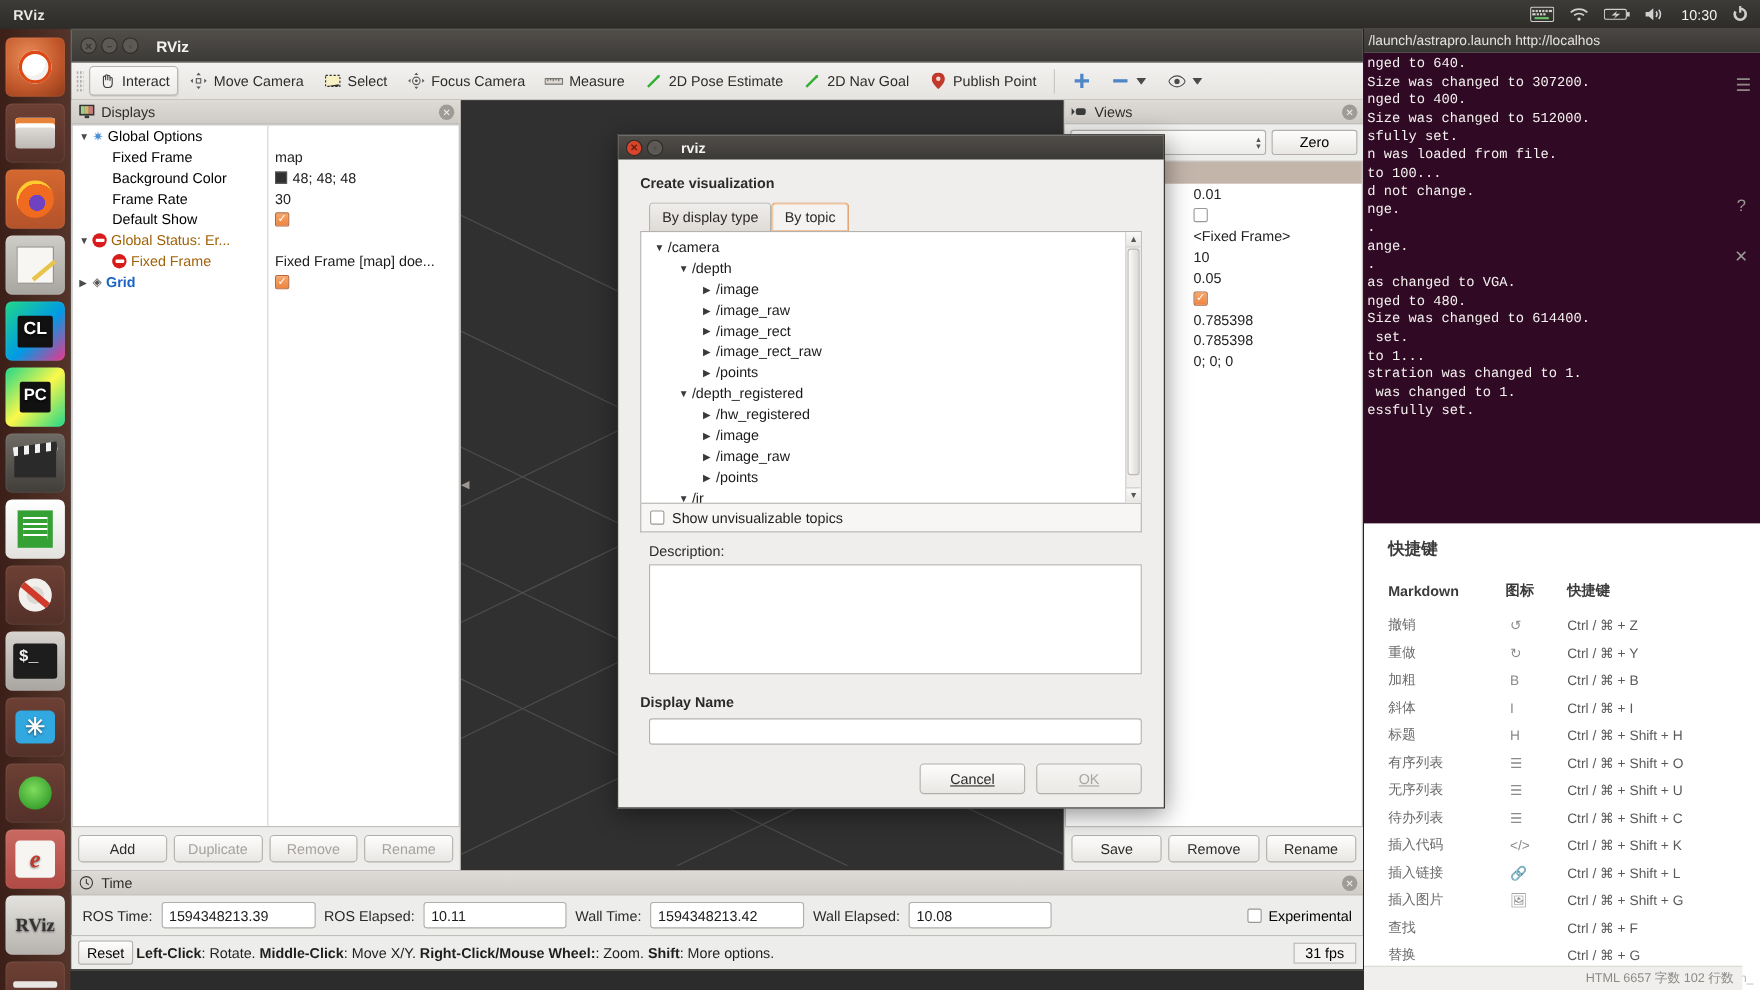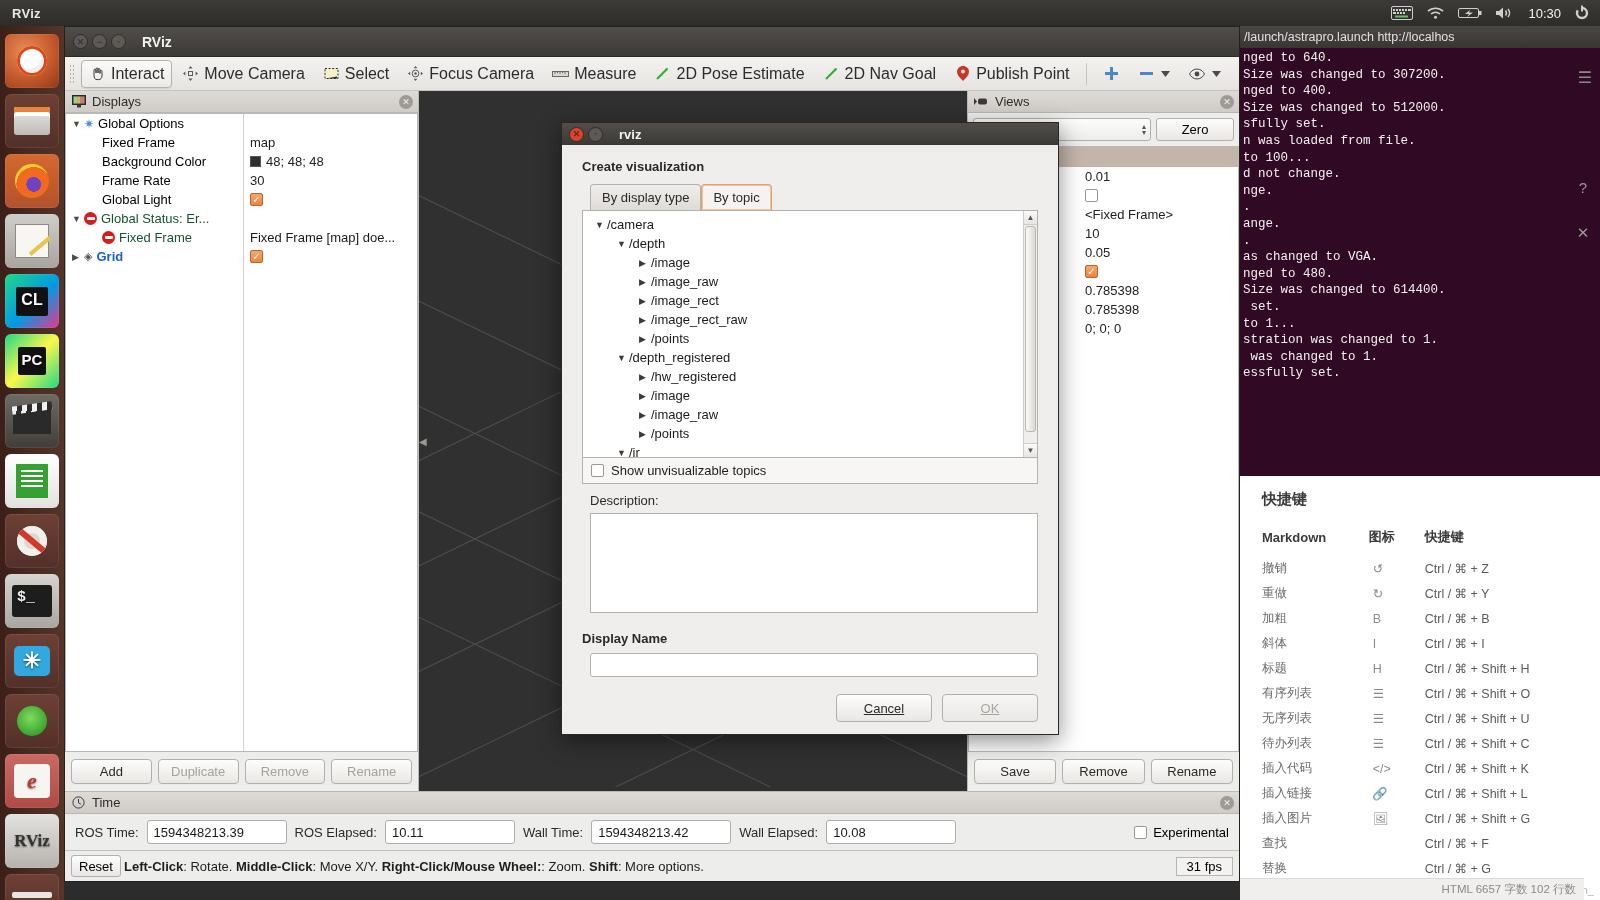--- a/index.html
+++ b/index.html
@@ -101,21 +101,21 @@
         display: inline-flex; align-items: center; justify-content: center;
         font-size: 9px; color: #3a3835; background: #5d5a56; border: 1px solid #2e2c2a; }
   .rviz-title .tt { margin-left: 12px; }
 
   .toolbar {
     height: 34px; background: linear-gradient(#f3f2f0,#e6e4e1);
     border-bottom: 1px solid #c7c4c0;
     display: flex; align-items: center; padding: 0 4px; gap: 2px;
   }
   .tb-btn { display: flex; align-items: center; gap: 5px; padding: 4px 7px;
-    border-radius: 4px; font-size: 16px; color: #2e2c2a; white-space: nowrap; border: 1px solid transparent; }
+    border-radius: 4px; font-size: 13px; color: #2e2c2a; white-space: nowrap; border: 1px solid transparent; }
   .tb-btn.active { background: linear-gradient(#fbfaf9,#eceae7); border: 1px solid #b5b2ae;
     box-shadow: 0 1px 1px rgba(0,0,0,.08); }
   .tb-sep { width: 1px; height: 22px; background: #c8c5c1; margin: 0 6px; }
   .grip { width: 7px; height: 20px; margin-right: 3px;
     background-image: radial-gradient(#b3b0ac 1px, transparent 1px);
     background-size: 3px 4px; }
   .ico { width: 17px; height: 17px; display: inline-flex; align-items: center; justify-content: center; }
 
   .rviz-body { flex: 1; display: flex; min-height: 0; }
 
@@ -130,21 +130,21 @@
   .panel-close { margin-left: auto; width: 14px; height: 14px; border-radius: 50%;
     background: #9e9b97; color: #f0efed; font-size: 9px; line-height: 14px; text-align: center; }
   .displays-panel { width: 354px; border-right: 1px solid #bdbab6; }
 
   .tree { flex: 1; background: #fff; border: 1px solid #bdbab6; margin: 0; overflow: hidden; position: relative; }
   .tree-col-sep { position: absolute; top:0; bottom:0; left: 177px; width: 1px; background: #d5d2ce; }
   .trow { display: flex; align-items: center; height: 19px; font-size: 13px; }
   .trow .c1 { width: 177px; display: flex; align-items: center; padding-left: 6px; }
   .trow .c2 { flex: 1; padding-left: 7px; display: flex; align-items: center; gap: 5px; color: #222; }
   .tw { width: 12px; display: inline-block; font-size: 9px; color: #4a4a4a; }
-  .err { color: #14532d; }
+  .err { color: #a16207; }
   .blue { color: #1862c6; font-weight: bold; }
   .chk { width: 13px; height: 13px; border: 1px solid #b4673a; border-radius: 2px;
     background: linear-gradient(#f7a76a,#ee8540); display: inline-flex; align-items: center;
     justify-content: center; color: #fff; font-size: 10px; line-height: 1; }
   .chk-empty { width: 13px; height: 13px; border: 1px solid #9b9894; border-radius: 2px; background: #fff; }
   .swatch { width: 11px; height: 11px; background: #303030; border: 1px solid #555; display: inline-block; }
   .err-dot { width: 13px; height: 13px; border-radius: 50%; background: #d81b1b;
     display: inline-flex; align-items: center; justify-content: center; margin-right: 4px; }
   .err-dot::after { content: ""; width: 8px; height: 2.5px; background: #fff; border-radius: 1px; }
   .gear-ic { color: #4b8fd6; font-size: 12px; margin-right: 4px; }
@@ -662,21 +662,21 @@
                   <span class="tw"></span>
                   <span>Frame Rate</span>
                 </div>
                 <div class="c2">
                   <span>30</span>
                 </div>
               </div>
               <div class="trow">
                 <div class="c1" style="padding-left: 24px;">
                   <span class="tw"></span>
-                  <span>Global Light</span>
+                  <span>Default Show</span>
                 </div>
                 <div class="c2">
                   <span class="chk">✓</span>
                 </div>
               </div>
               <div class="trow">
                 <div class="c1" style="padding-left: 6px;">
                   <span class="tw">▼</span>
                   <span class="err-dot"></span>
                   <span class="err">Global Status: Er...</span>

